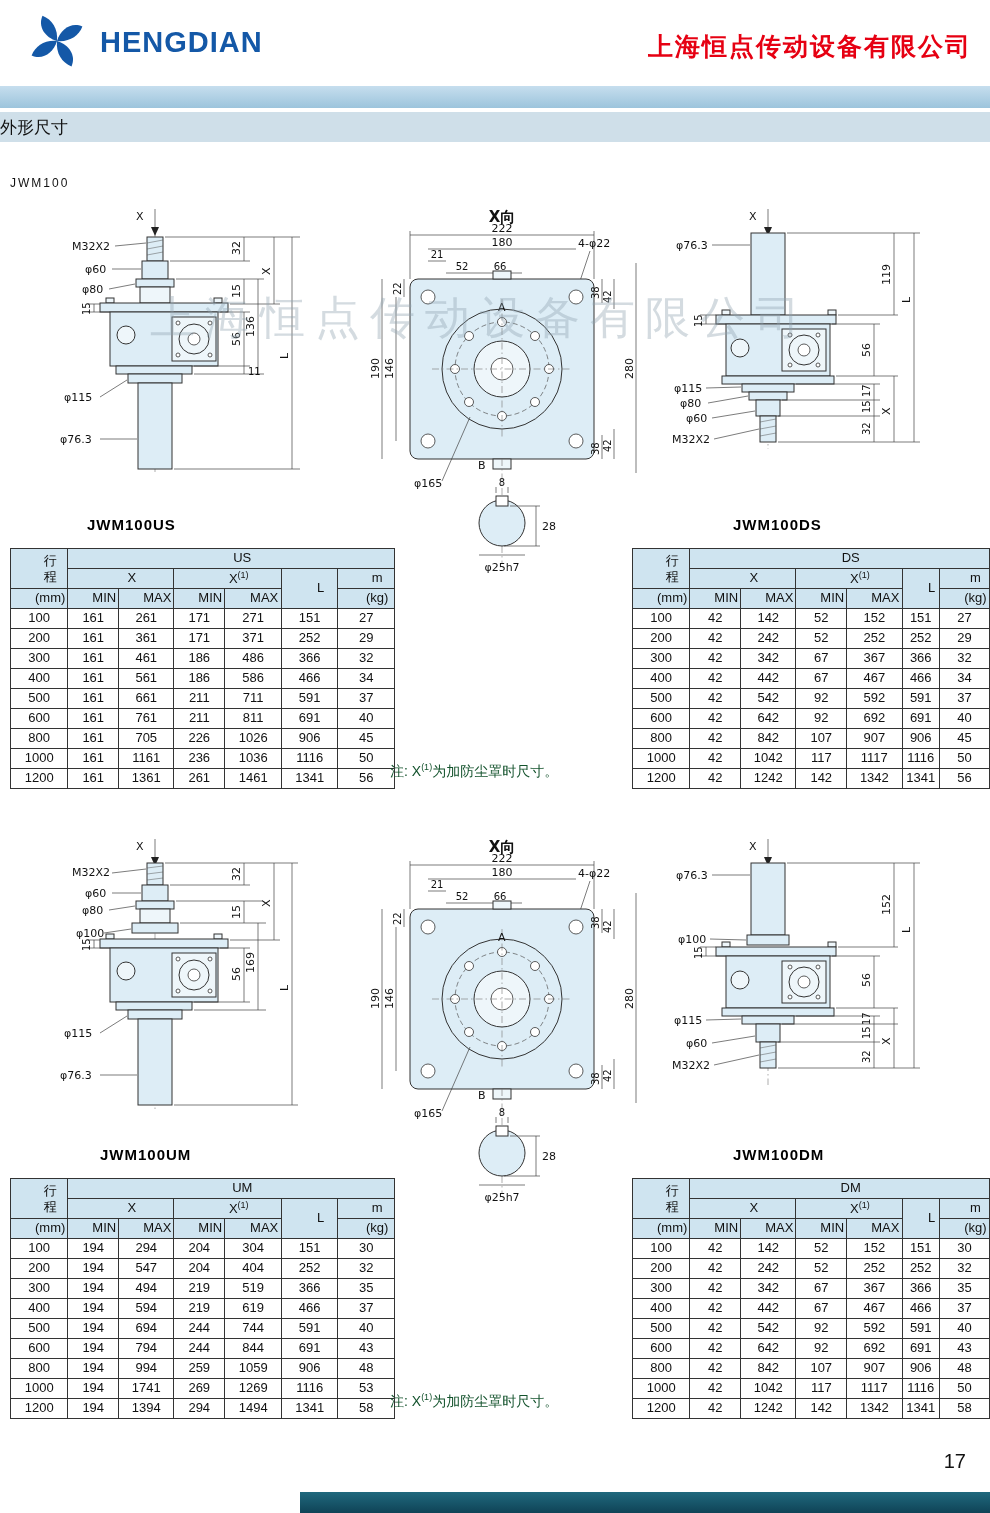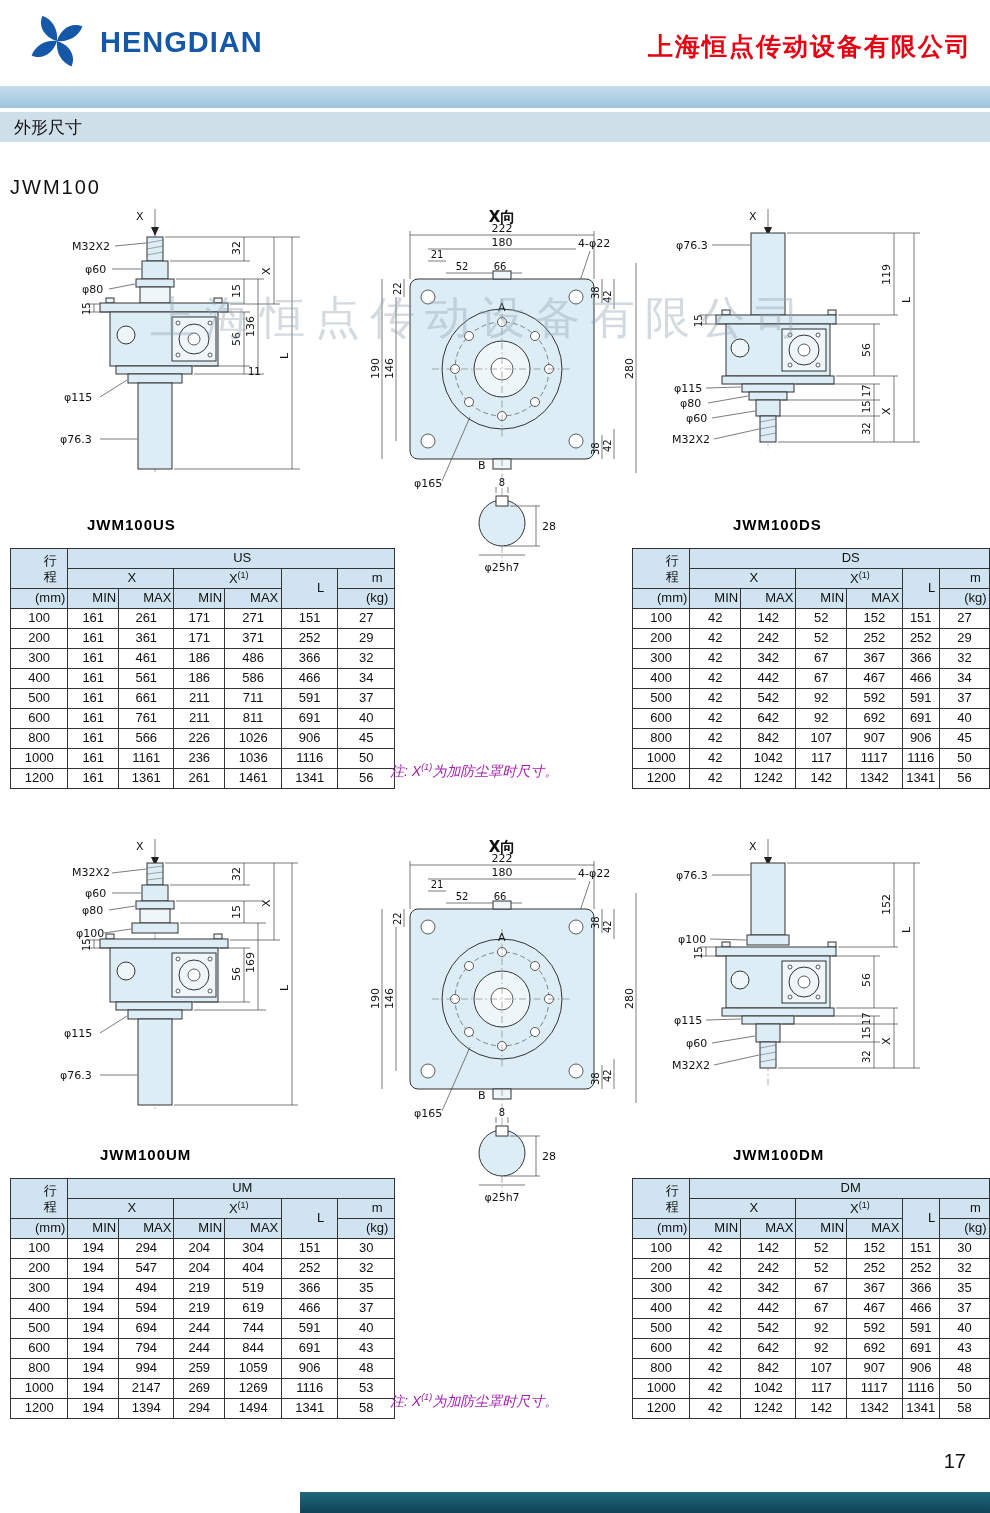--- a/index.html
+++ b/index.html
@@ -3,25 +3,25 @@
 <meta charset="utf-8">
 <style>
   * { margin:0; padding:0; box-sizing:border-box; }
   body { background:#eee; font-family:"Liberation Sans","DejaVu Sans",sans-serif; }
   .page { position:relative; width:990px; height:1513px; background:#fff; margin:0 auto; overflow:hidden; }
 
   .hdr-logo { position:absolute; left:28px; top:12px; }
   .hdr-brand { position:absolute; left:100px; top:26px; font-size:29px; font-weight:bold; color:#1458a7; letter-spacing:1px; }
   .hdr-company { position:absolute; right:18px; top:30px; font-size:25px; font-weight:bold; color:#e60012; letter-spacing:2px; }
   .blue-band { position:absolute; left:0; top:86px; width:990px; height:22px; background:linear-gradient(180deg,#c6deee,#9cc4dc); }
-  .title-bar { position:absolute; left:0; top:112px; width:990px; height:30px; background:#cfdfe9; display:flex; align-items:center; padding-left:14px; font-size:17px; color:#111; }
-  .model { position:absolute; left:10px; top:176px; font-size:20px; letter-spacing:2px; color:#111; }
+  .title-bar { position:absolute; left:0; top:112px; width:990px; height:30px; background:#cfdfe9; display:flex; align-items:center; font-size:17px; color:#111; }
+  .model { position:absolute; left:10px; top:176px; font-size:12px; letter-spacing:2px; color:#111; }
   .watermark { position:absolute; left:150px; top:288px; font-size:45px; letter-spacing:10px; color:#8fa3b0; opacity:.38; white-space:nowrap; z-index:6; pointer-events:none; }
   .caption { position:absolute; font-size:15px; font-weight:bold; letter-spacing:1px; color:#000; }
-  .note { position:absolute; font-size:14px; color:#a21caf;font-style:italic; }
+  .note { position:absolute; font-size:14px; color:#14532d; }
   .note sup, .dtable sup { font-size:9px; }
   .pagenum { position:absolute; right:24px; top:1450px; font-size:20px; color:#111; }
   .footer-bar { position:absolute; left:300px; top:1492px; width:690px; height:21px; background:linear-gradient(180deg,#20697e,#0f4356); }
 
   .dtable { position:absolute; border-collapse:collapse; table-layout:fixed; background:#fff; }
   .dtable th, .dtable td { border:1px solid #333; font-size:13px; font-weight:normal; text-align:center; height:20px; padding:0 2px; line-height:1.1; color:#111; }
   .dtable thead th { background:#cfe4f0;padding-left:24px; }
   .stroke-label { display:inline-block; width:1.05em; word-break:break-all; line-height:1.2; }
 
   .draw { position:absolute; }
@@ -341,21 +341,21 @@
           <td>161</td>
           <td>761</td>
           <td>211</td>
           <td>811</td>
           <td>691</td>
           <td>40</td>
         </tr>
         <tr>
           <td>800</td>
           <td>161</td>
-          <td>566</td>
+          <td>705</td>
           <td>226</td>
           <td>1026</td>
           <td>906</td>
           <td>45</td>
         </tr>
         <tr>
           <td>1000</td>
           <td>161</td>
           <td>1161</td>
           <td>236</td>
@@ -788,21 +788,21 @@
           <td>194</td>
           <td>994</td>
           <td>259</td>
           <td>1059</td>
           <td>906</td>
           <td>48</td>
         </tr>
         <tr>
           <td>1000</td>
           <td>194</td>
-          <td>2147</td>
+          <td>1741</td>
           <td>269</td>
           <td>1269</td>
           <td>1116</td>
           <td>53</td>
         </tr>
         <tr>
           <td>1200</td>
           <td>194</td>
           <td>1394</td>
           <td>294</td>

